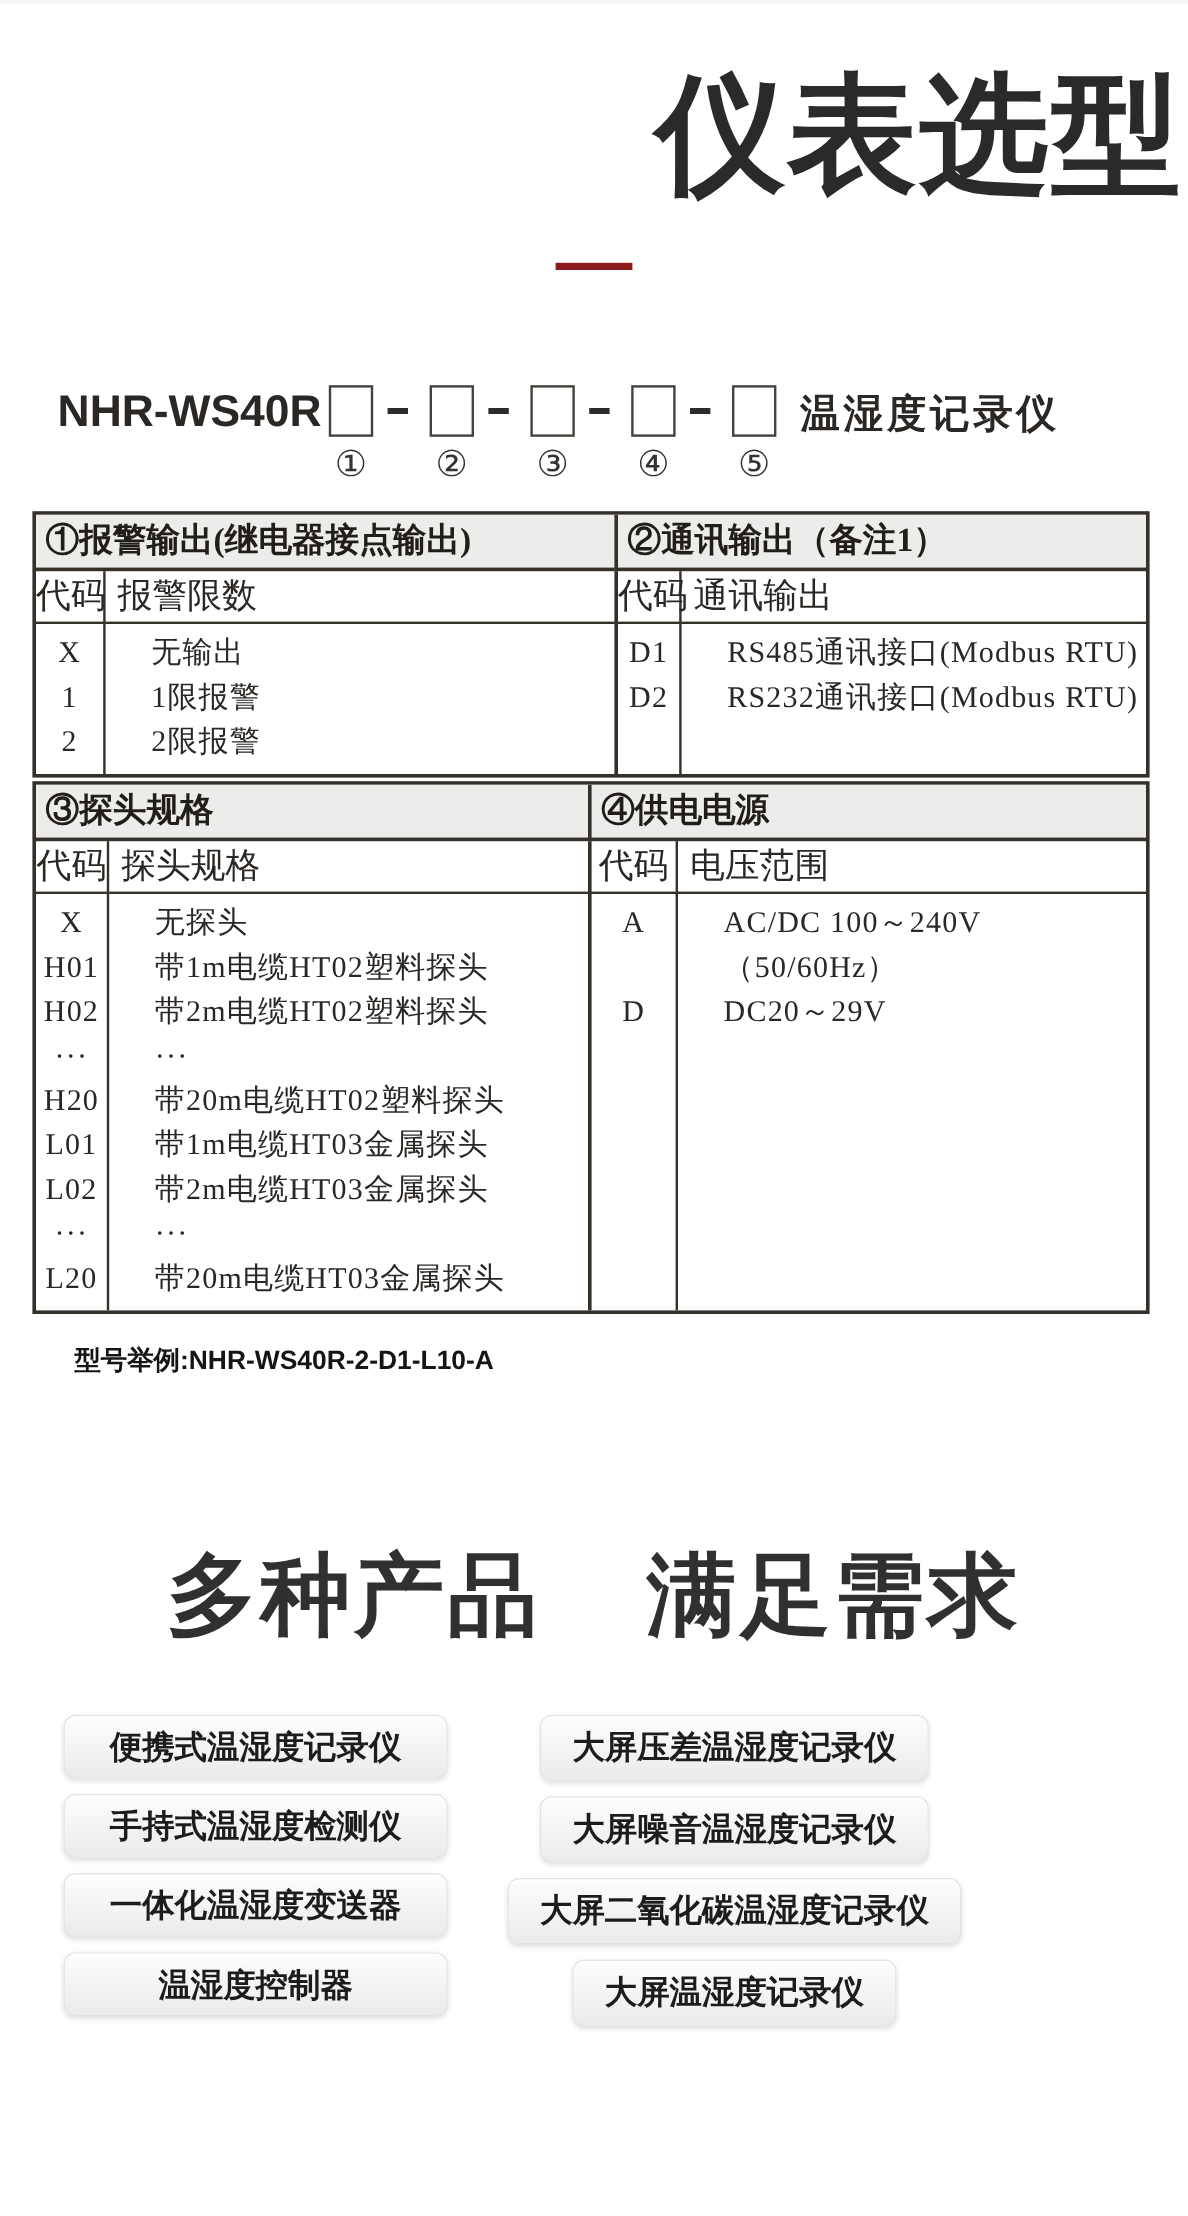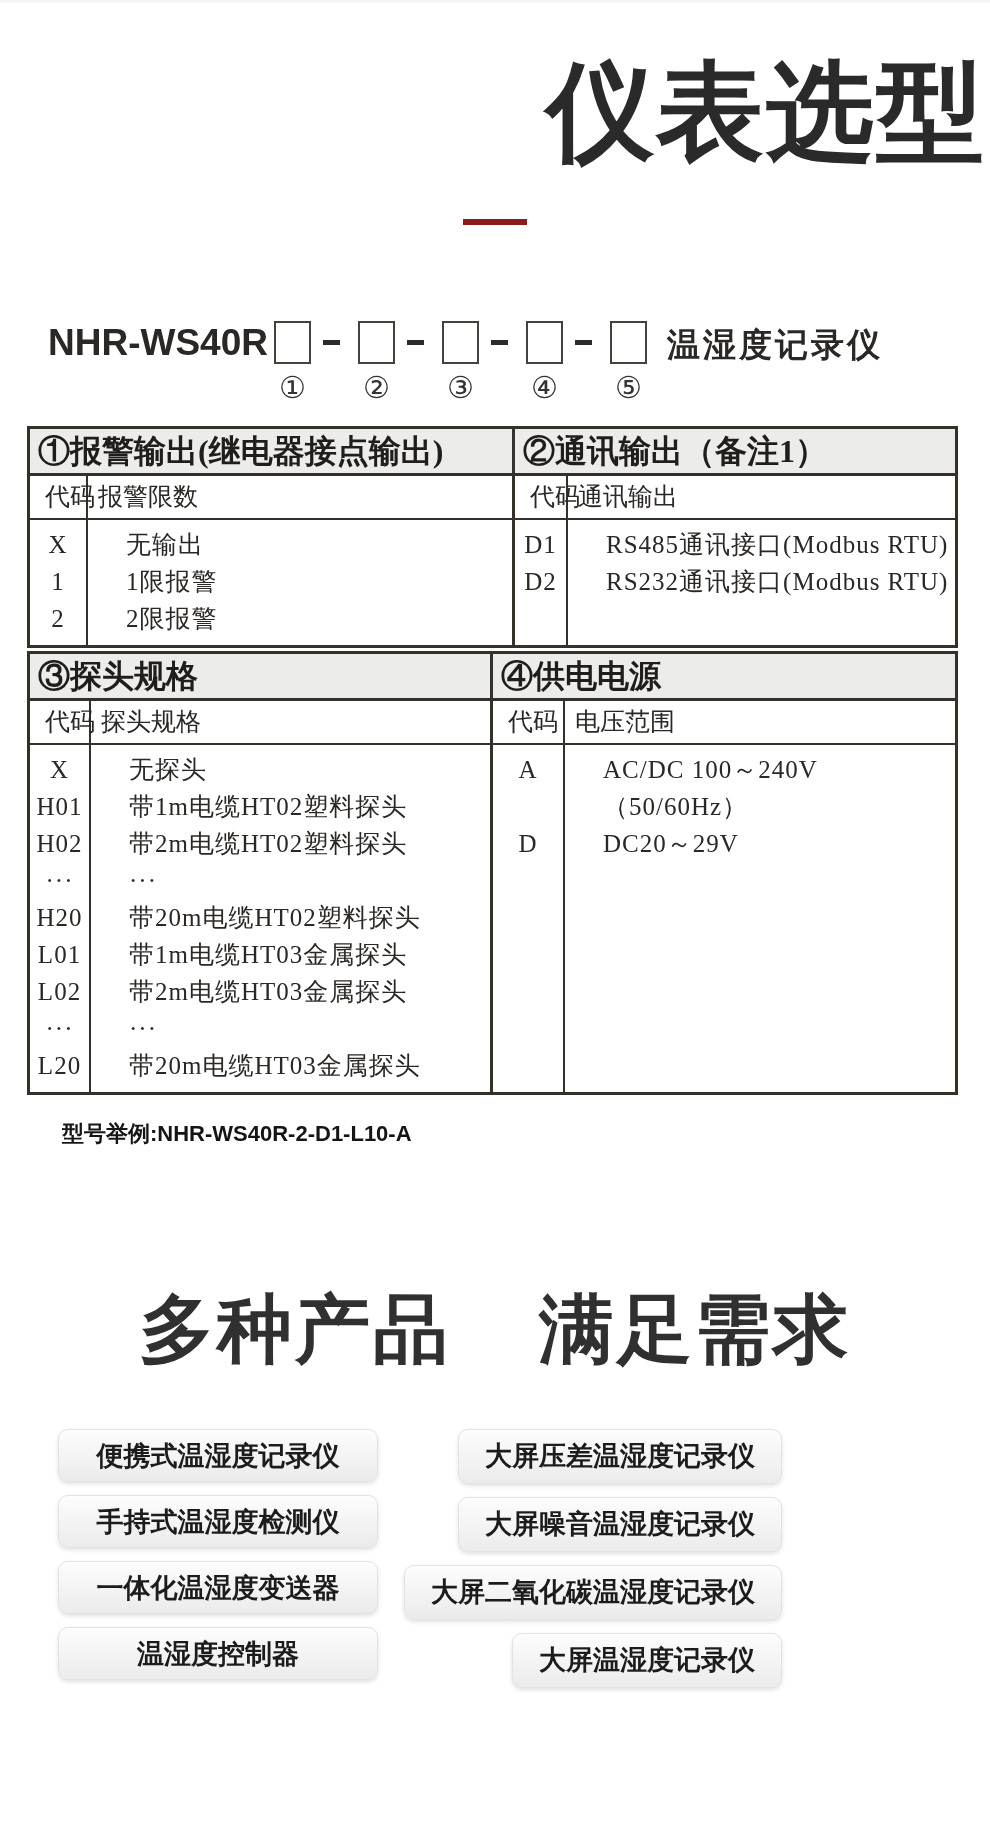--- a/index.html
+++ b/index.html
@@ -26,42 +26,42 @@
   .m-suffix{font-size:33px;font-weight:600;line-height:47px;letter-spacing:3px;margin-left:20px;white-space:nowrap;}
   
   .tables{margin:20px 0 0 27px;}
   .tbl{
     display:grid;width:925px;border:3px solid #36302b;background:#fff;
     font-family:"Liberation Serif","DejaVu Serif",serif;
   }
   .tbl-top{grid-template-columns:58px 424px 56px 1fr;}
   .tbl-bot{grid-template-columns:61px 399px 75px 1fr;margin-top:3px;}
   .hd{
-    background:#ececeb;font-weight:700;font-size:32px;line-height:34px;
+    background:#ececeb;font-weight:700;font-size:28px;line-height:34px;
     padding:5px 4px 5px 8px;border-bottom:3px solid #36302b;white-space:nowrap;color:#211d1a;
   }
-  .sub{font-size:25px;line-height:32px;padding:5px 15px;border-bottom:2px solid #36302b;white-space:nowrap;}
+  .sub{font-size:29px;line-height:32px;padding:5px 0;border-bottom:2px solid #36302b;white-space:nowrap;}
   .sub.code{text-align:center;border-right:2px solid #36302b;}
   .sub.desc{padding-left:10px;}
   .bod{padding:6px 0 8px;font-size:25px;}
   .bod.code{border-right:2px solid #36302b;text-align:center;}
   .rs{border-left:3px solid #36302b;}
   .ln{line-height:37px;height:37px;white-space:nowrap;letter-spacing:1px;}
   .bod.desc .ln{padding-left:10px;margin-left:28px;}
   
   .notes{margin:22px 0 0 62px;}
   .note{font-size:22px;font-weight:700;line-height:33px;color:#151515;}
   
   .ph{
     margin-top:138px;text-align:center;font-size:75px;font-weight:900;
     color:#303030;letter-spacing:3px;line-height:1.1;white-space:nowrap;
   }
   .ph-left{margin-right:88px;}
   .prows{display:flex;margin-top:58px;align-items:flex-start;}
-  .pcol{display:flex;flex-direction:column;align-items:flex-end;}
+  .pcol{display:flex;flex-direction:column;align-items:center;}
   .pcol-l{margin-left:48px;width:330px;}
   .pcol-r{margin-left:64px;width:340px;}
   .pbtn{
     height:53px;line-height:53px;margin-bottom:13px;border-radius:10px;
     background:linear-gradient(180deg,#fdfdfd 0%,#ebebeb 100%);
     border:1px solid #e2e2e2;
     box-shadow:0 2px 4px rgba(0,0,0,0.12), inset 0 1px 0 #ffffff;
     font-size:27px;font-weight:700;color:#1c1c1c;text-align:center;
     white-space:nowrap;cursor:pointer;
   }

